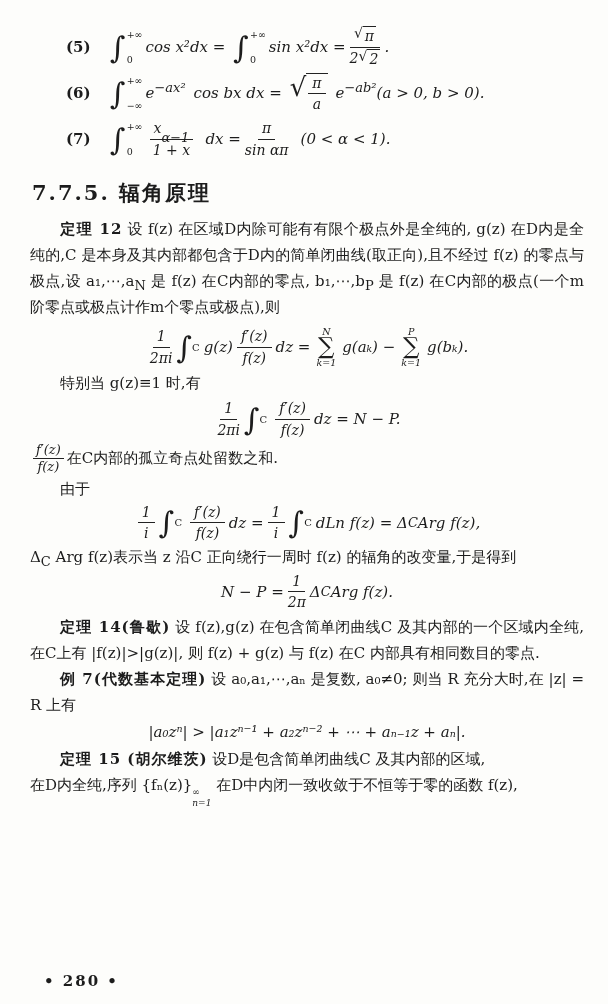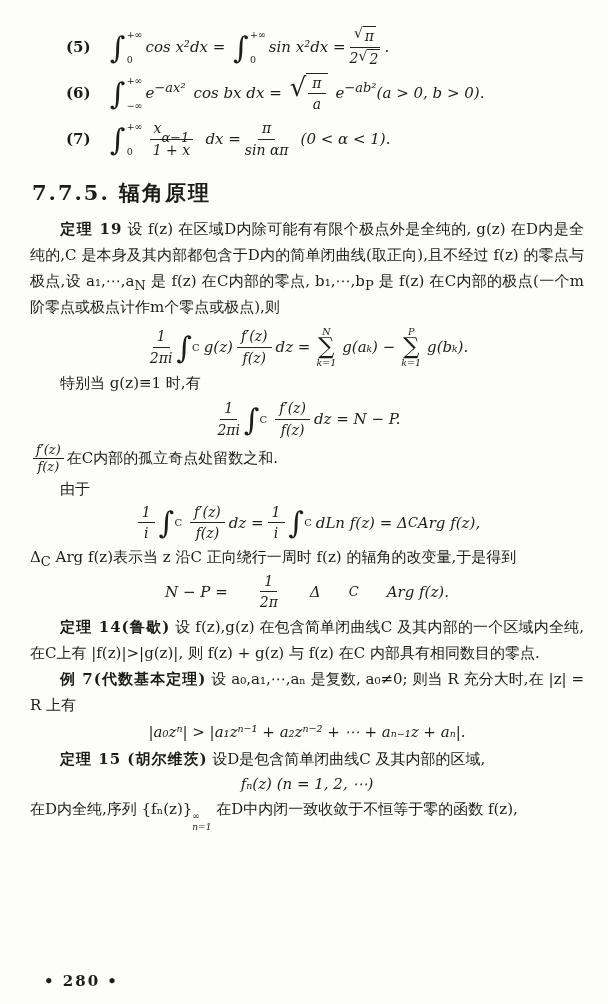--- a/index.html
+++ b/index.html
@@ -14,21 +14,21 @@
   .indent{text-indent:2em;}
   .blabel{font-weight:bold;letter-spacing:1px;}
   .heading{font-weight:bold;font-size:21px;line-height:26px;margin:18px 0 10px 2px;letter-spacing:2px;}
   
   .tf{display:flex;align-items:center;height:46px;}
   .tf-label{font-weight:bold;width:44px;margin-left:36px;flex:none;}
   .tf-body{display:inline-flex;align-items:center;font-style:italic;}
   .tf-body .gap{width:8px;display:inline-block;}
   
   .disp{display:flex;justify-content:center;align-items:center;font-style:italic;}
-  .h46{height:46px;} .h44{height:44px;gap:28px;} .h42{height:42px;} .h28{height:28px;} .h24{height:24px;}
+  .h46{height:46px;} .h44{height:44px;} .h42{height:42px;} .h28{height:28px;} .h24{height:24px;}
   
   .int{display:inline-flex;align-items:center;vertical-align:middle;}
   .int .sign{font-size:30px;line-height:0.9;font-style:normal;}
   .int .lims{display:inline-flex;flex-direction:column;justify-content:space-between;height:34px;font-size:9.5px;line-height:1;margin:0 3px 0 1px;font-style:normal;}
   .int .csub{font-size:10px;align-self:flex-end;margin:0 4px 0 0;font-style:normal;}
   
   .sum{display:inline-flex;flex-direction:column;align-items:center;line-height:1;margin:0 6px;vertical-align:middle;}
   .sum .up,.sum .dn{font-size:9.5px;font-style:italic;}
   .sum .sign{font-size:23px;line-height:0.95;font-style:normal;}
   
@@ -140,21 +140,21 @@
         <span class="top">π</span>
         <span class="bot">sin απ</span>
       </span>
       <span class="gap"></span>
       <span>(0 &lt; α &lt; 1).</span>
     </span>
   </div>
 
   <div class="heading"><span>7.7.5.</span> <span>辐角原理</span></div>
 
-  <p class="mt10"><span style="display:inline-block;width:2em;"></span><b class="blabel">定理 19</b><span>  设 f(z) 在区域D内除可能有有限个极点外是全纯的, g(z) 在D内是全纯的,C 是本身及其内部都包含于D内的简单闭曲线(取正向),且不经过 f(z) 的零点与极点,设 a₁,⋯,a</span><sub>N</sub><span> 是 f(z) 在C内部的零点, b₁,⋯,b</span><sub>P</sub><span> 是 f(z) 在C内部的极点(一个m阶零点或极点计作m个零点或极点),则</span></p>
+  <p class="mt10"><span style="display:inline-block;width:2em;"></span><b class="blabel">定理 12</b><span>  设 f(z) 在区域D内除可能有有限个极点外是全纯的, g(z) 在D内是全纯的,C 是本身及其内部都包含于D内的简单闭曲线(取正向),且不经过 f(z) 的零点与极点,设 a₁,⋯,a</span><sub>N</sub><span> 是 f(z) 在C内部的零点, b₁,⋯,b</span><sub>P</sub><span> 是 f(z) 在C内部的极点(一个m阶零点或极点计作m个零点或极点),则</span></p>
 
   <div class="disp h46 mt4">
     <span class="frac">
         <span class="top">1</span>
         <span class="bot">2πi</span>
       </span>
     <span class="int">
         <span class="sign">∫</span>
         <span class="csub">C</span>
       </span>
@@ -249,23 +249,20 @@
 
   <p class="indent"><b class="blabel">例 7(代数基本定理)</b><span>  设 a₀,a₁,⋯,aₙ 是复数,  a₀≠0; 则当 R 充分大时,在 |z| = R 上有</span></p>
 
   <div class="disp h28">
       <span>|a₀zⁿ| &gt; |a₁zⁿ⁻¹ + a₂zⁿ⁻² + ⋯ + aₙ₋₁z + aₙ|.</span>
     </div>
 
 
   <p class="indent"><b class="blabel">定理 15 (胡尔维茨)</b><span>  设D是包含简单闭曲线C 及其内部的区域,</span></p>
 
-  <div class="disp h24">
-      <span>fₙ(z)   (n = 1, 2, ⋯)</span>
-    </div>
 
   <p><span>在D内全纯,序列 {fₙ(z)}</span><span class="stack">
         <span>∞</span>
         <span>n=1</span>
       </span><span> 在D中内闭一致收敛于不恒等于零的函数 f(z),</span></p>
 
   <div class="footer">• 280 •</div>
 </div>
 
 </body></html>

